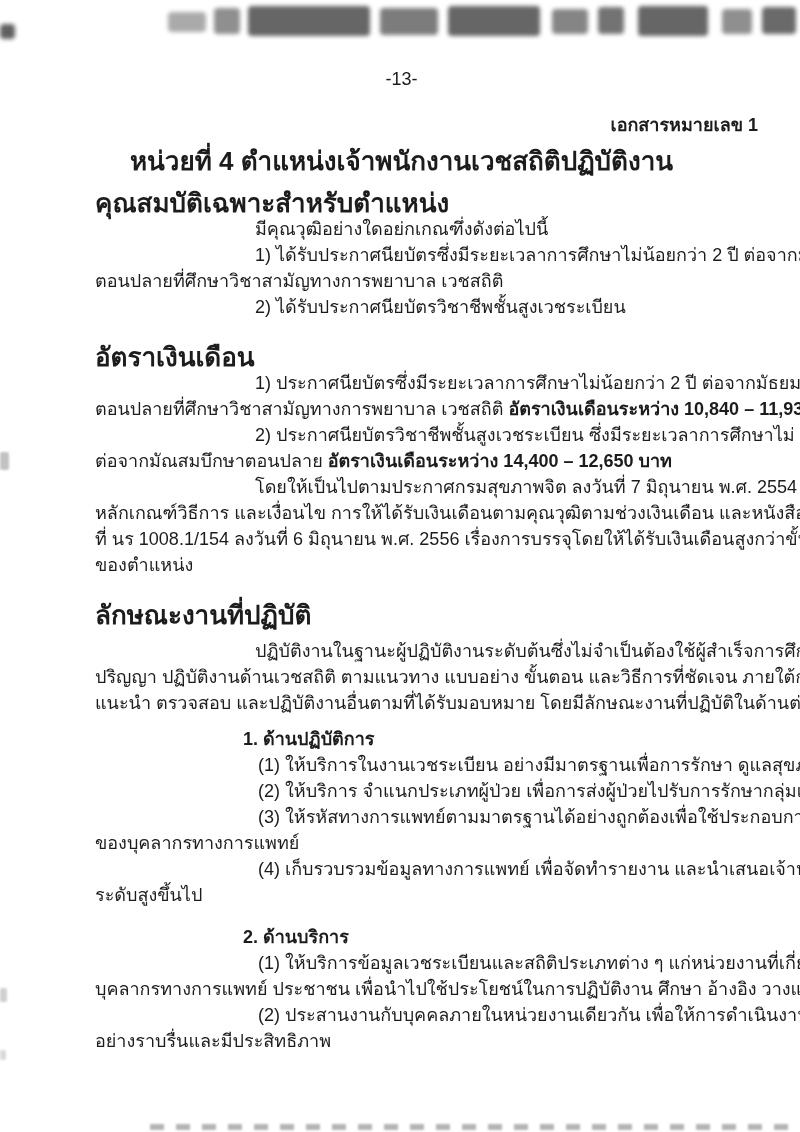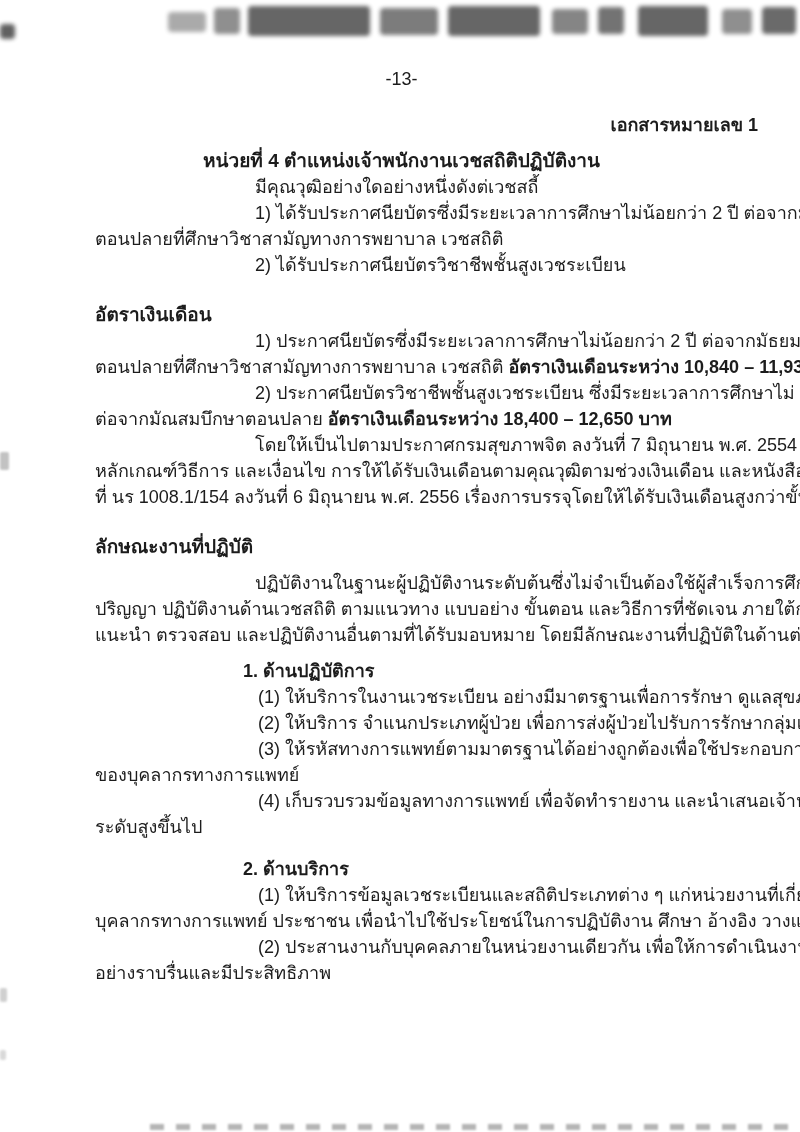--- a/index.html
+++ b/index.html
@@ -15,21 +15,21 @@
     position: relative;
     width: 800px; height: 824px;
     padding: 66px 42px 0 95px;
     font-size: 18px;
     line-height: 26px;
   }
   .line { white-space: nowrap; }
   .center { text-align: center; margin-right: 50px; }
   .right { text-align: right; }
   .bold { font-weight: bold; }
-  .heading { font-weight: bold; font-size: 19px; }
+  .heading { font-weight: bold; font-size: 26px; }
   .ind-p { padding-left: 160px; }  
   .ind-h { padding-left: 148px; }  
   .ind-i { padding-left: 163px; }  
   .mt6  { margin-top: 24px; }
   .mt10 { margin-top: 10px; }
   .mt14 { margin-top: 20px; }
   .mt16 { margin-top: 16px; }
 
   
   .artifact-band { position: absolute; top: 0; left: 0; width: 800px; height: 44px; pointer-events: none; }
@@ -81,33 +81,35 @@
 <div class="bottom-strip"></div>
 
 <div class="page">
 
   <div class="line center">-13-</div>
 
   <div class="line right bold mt14">เอกสารหมายเลข 1</div>
 
   <div class="line center heading mt10">หน่วยที่ 4 ตำแหน่งเจ้าพนักงานเวชสถิติปฏิบัติงาน</div>
 
-  <div class="line ind-p">มีคุณวุฒิอย่างใดอย่างหนึ่งดังต่เวชสถี้</div>
+  <div class="line heading mt16">คุณสมบัติเฉพาะสำหรับตำแหน่ง</div>
+  <div class="line ind-p">มีคุณวุฒิอย่างใดอย่กเกณฑึ่งดังต่อไปนี้</div>
   <div class="line ind-p">1)  ได้รับประกาศนียบัตรซึ่งมีระยะเวลาการศึกษาไม่น้อยกว่า 2 ปี ต่อจากมัธยมศึกษา</div>
   <div class="line">ตอนปลายที่ศึกษาวิชาสามัญทางการพยาบาล เวชสถิติ</div>
   <div class="line ind-p">2)  ได้รับประกาศนียบัตรวิชาชีพชั้นสูงเวชระเบียน</div>
 
   <div class="line heading mt6">อัตราเงินเดือน</div>
   <div class="line ind-p">1) ประกาศนียบัตรซึ่งมีระยะเวลาการศึกษาไม่น้อยกว่า 2 ปี ต่อจากมัธยมศึกษา</div>
   <div class="line"><span>ตอนปลายที่ศึกษาวิชาสามัญทางการพยาบาล เวชสถิติ  </span><span class="bold">อัตราเงินเดือนระหว่าง 10,840 – 11,930 บาท</span></div>
   <div class="line ind-p">2) ประกาศนียบัตรวิชาชีพชั้นสูงเวชระเบียน ซึ่งมีระยะเวลาการศึกษาไม่  น้อยกว่า 3 ปี</div>
-  <div class="line"><span>ต่อจากมัณสมบึกษาตอนปลาย  </span><span class="bold">อัตราเงินเดือนระหว่าง 18,400 – 12,650 บาท</span></div>
+  <div class="line"><span>ต่อจากมัณสมบึกษาตอนปลาย  </span><span class="bold">อัตราเงินเดือนระหว่าง 14,400 – 12,650 บาท</span></div>
   <div class="line ind-p">โดยให้เป็นไปตามประกาศกรมสุขภาพจิต ลงวันที่ 7    มิถุนายน พ.ศ. 2554     เรื่อง</div>
   <div class="line">หลักเกณฑ์วิธีการ และเงื่อนไข การให้ได้รับเงินเดือนตามคุณวุฒิตามช่วงเงินเดือน และหนังสือสำนักงาน ก.พ.</div>
   <div class="line">ที่ นร 1008.1/154 ลงวันที่ 6 มิถุนายน พ.ศ. 2556 เรื่องการบรรจุโดยให้ได้รับเงินเดือนสูงกว่าขั้นต่ำ</div>
+  <div class="line">ของตำแหน่ง</div>
 
   <div class="line heading mt6">ลักษณะงานที่ปฏิบัติ</div>
   <div class="line ind-p mt10">ปฏิบัติงานในฐานะผู้ปฏิบัติงานระดับต้นซึ่งไม่จำเป็นต้องใช้ผู้สำเร็จการศึกษาระดับ</div>
   <div class="line">ปริญญา ปฏิบัติงานด้านเวชสถิติ ตามแนวทาง แบบอย่าง ขั้นตอน และวิธีการที่ชัดเจน ภายใต้การกำกับ</div>
   <div class="line">แนะนำ ตรวจสอบ และปฏิบัติงานอื่นตามที่ได้รับมอบหมาย โดยมีลักษณะงานที่ปฏิบัติในด้านต่าง ๆ ดังนี้</div>
 
   <div class="line bold ind-h mt10">1. ด้านปฏิบัติการ</div>
   <div class="line ind-i">(1) ให้บริการในงานเวชระเบียน อย่างมีมาตรฐานเพื่อการรักษา ดูแลสุขภาพผู้ป่วย</div>
   <div class="line ind-i">(2) ให้บริการ จำแนกประเภทผู้ป่วย เพื่อการส่งผู้ป่วยไปรับการรักษากลุ่มเฉพาะโรค</div>
   <div class="line ind-i">(3) ให้รหัสทางการแพทย์ตามมาตรฐานได้อย่างถูกต้องเพื่อใช้ประกอบการปฏิบัติงาน</div>

